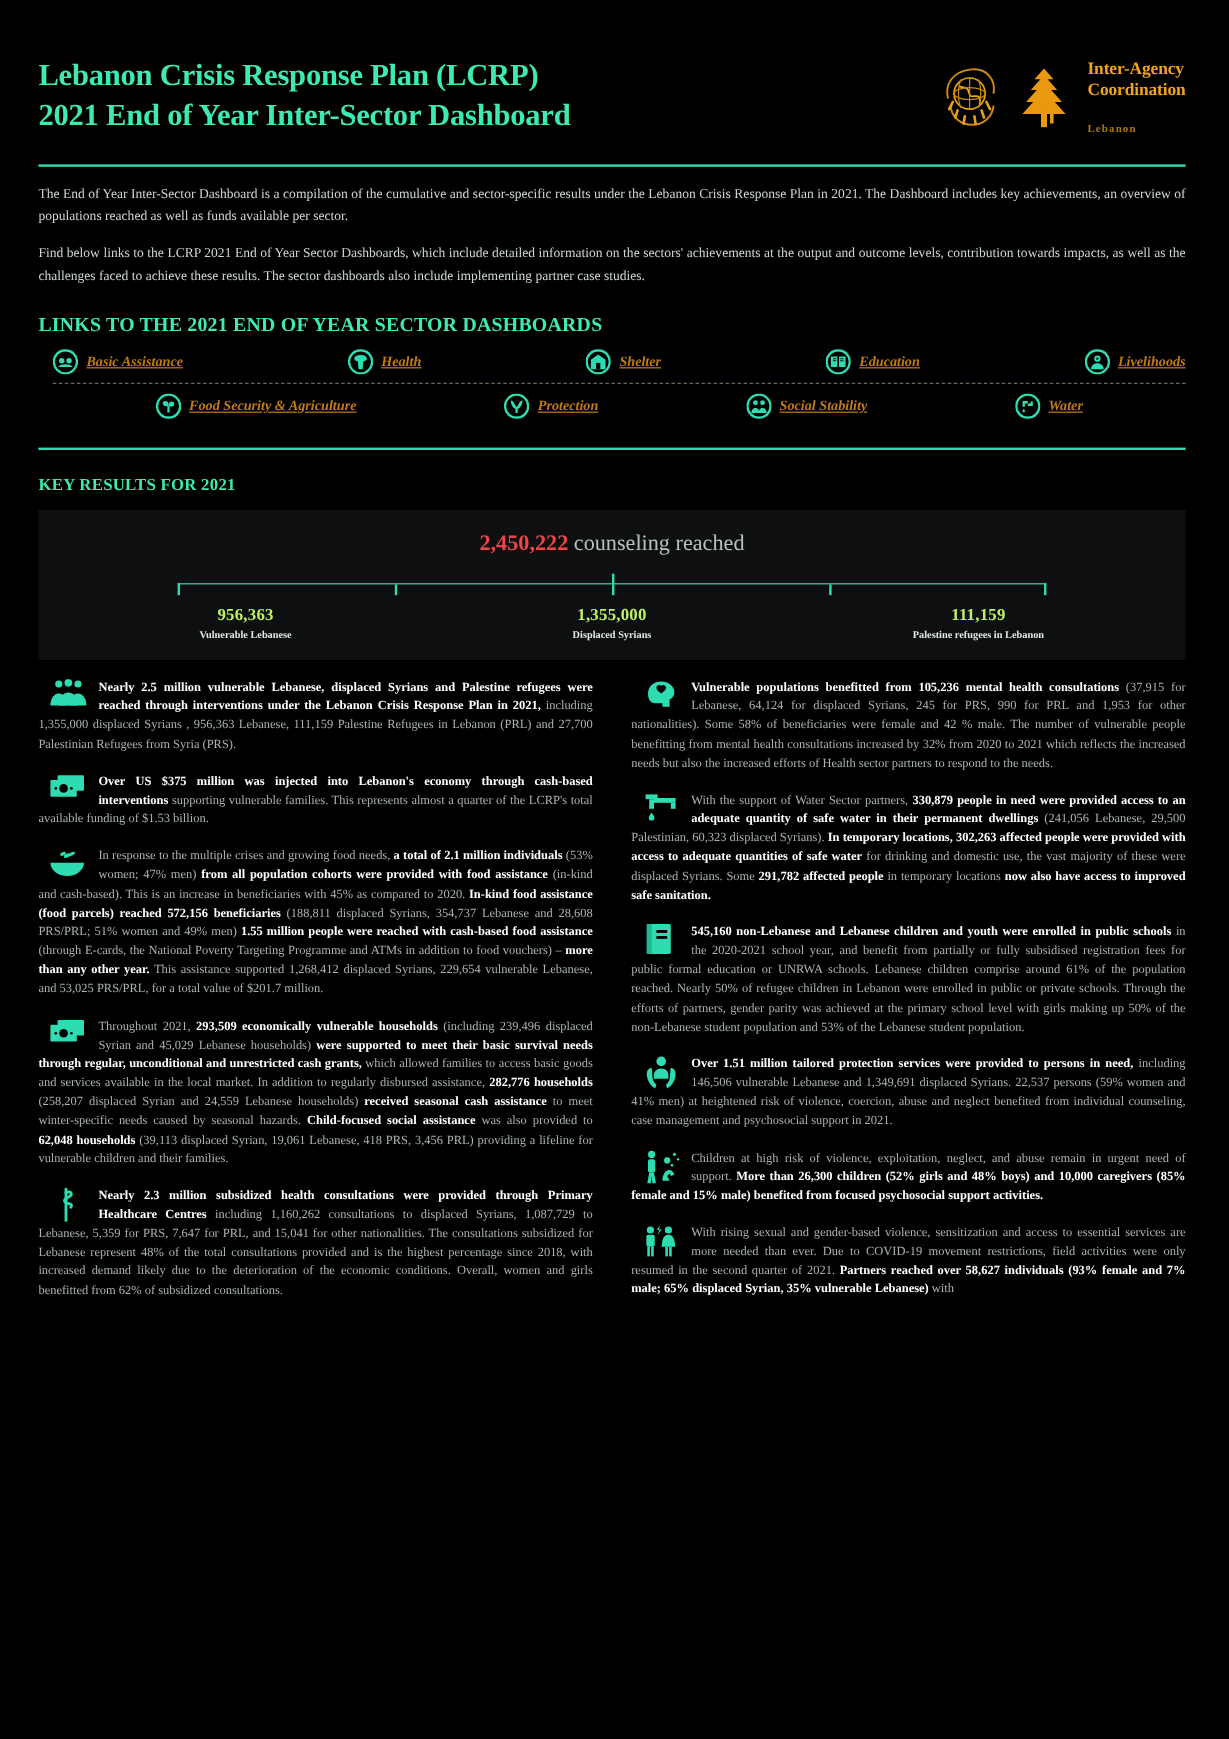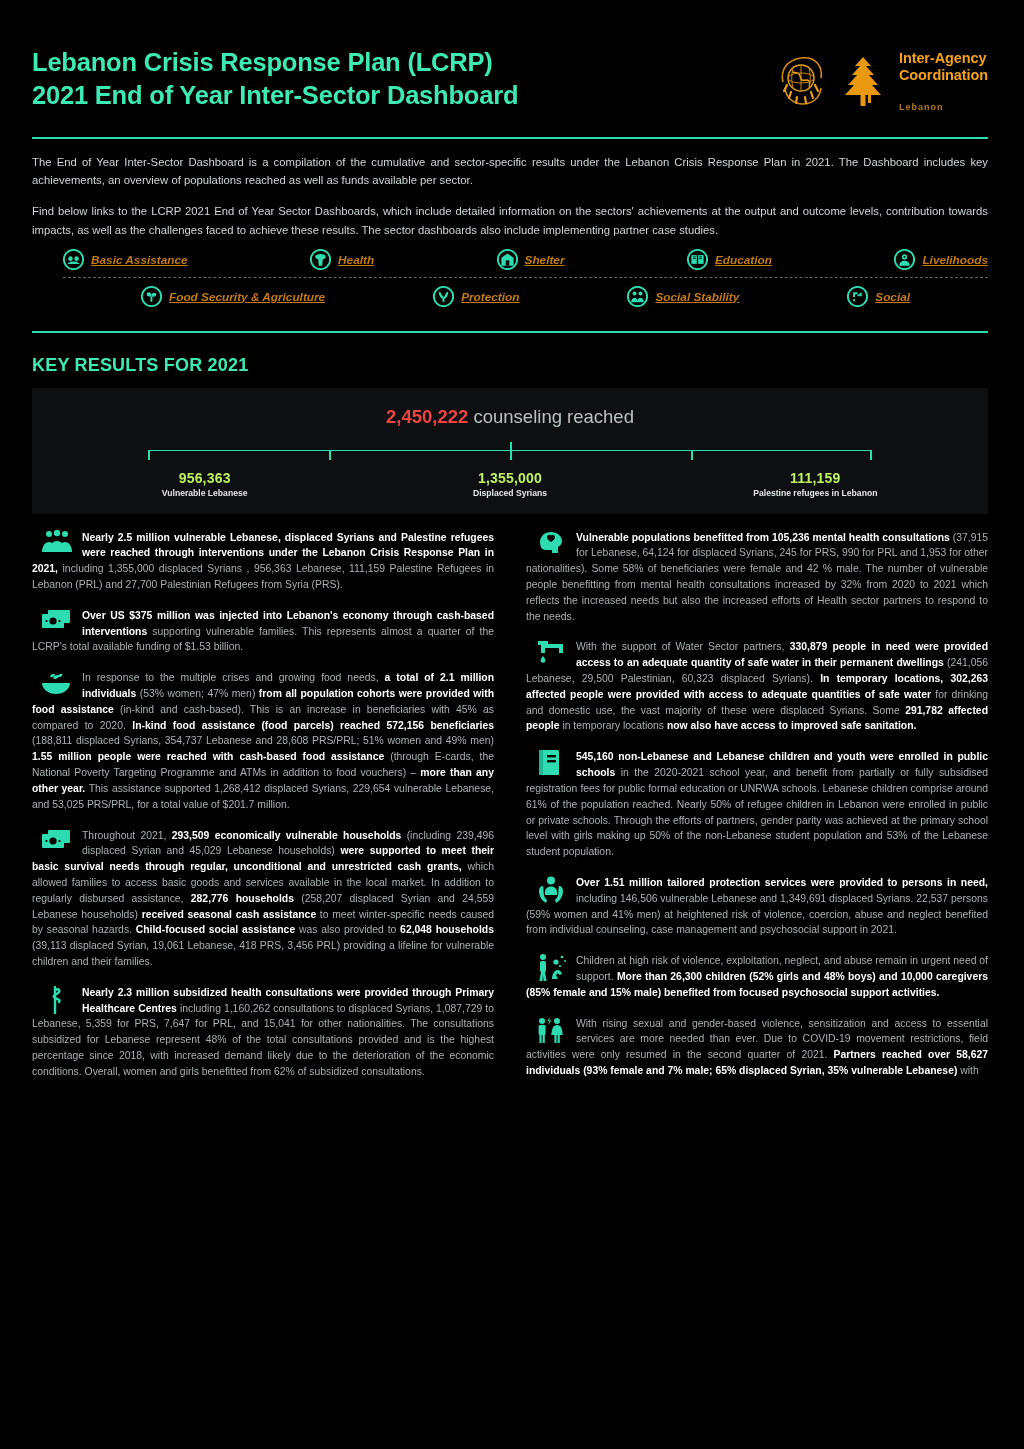--- a/index.html
+++ b/index.html
@@ -2,21 +2,21 @@
 <html><head>
 <meta charset="utf-8">
 <style>
   * { margin:0; padding:0; box-sizing:border-box; }
   html,body{
     width:1024px; height:1449px;
     background:#000; color:#ffffff;
     font-family:"Liberation Sans", sans-serif;
     overflow:hidden;
   }
-  .page{ position:relative; width:1020px; height:1449px; background:#000; }
+  .page{ position:relative; width:1020px; height:1449px; background:#000;font-family:Liberation Serif, serif; }
 
   
   .header{ display:flex; align-items:flex-start; justify-content:space-between;
            padding:46px 32px 0 32px; }
   .title{ color:#3eeab4; font-size:25.5px; font-weight:bold; line-height:1.30;
           letter-spacing:-0.2px; }
   .logo-wrap{ display:flex; align-items:center; gap:10px; padding-top:4px; }
   .logo-un, .logo-cedar{ width:52px; height:58px; display:block; }
   .logo-text{ color:#f4a11c; font-weight:bold; font-size:14.5px; line-height:1.18;
               letter-spacing:-0.1px; }
@@ -27,32 +27,32 @@
   .rule.thin{ height:1.5px; }
 
   
   .intro{ padding:14px 32px 0 32px; }
   .intro p{ color:#cfd6d6; font-size:11.3px; line-height:1.62; text-align:justify; }
   .intro p + p{ margin-top:13px; }
 
   
   .section-head{ color:#3eeab4; font-size:16.5px; font-weight:bold; letter-spacing:0.2px;
                  padding:22px 32px 0 32px; }
-  .links-zone{ padding:10px 32px 0 19px;margin-left:44px; }
+  .links-zone{ padding:10px 32px 0 44px; }
   .links-row{ display:flex; align-items:center; }
   .links-row.r1{ justify-content:space-between; }
   .links-row.r2{ justify-content:space-around; padding:0 24px; }
   .dashed{ border-top:1.5px dashed #6d6256; margin:7px 0 8px 0; }
   .link-item{ display:flex; align-items:center; gap:7px; }
   .sect-ico{ width:21px; height:21px; flex:0 0 auto; }
   .link-label{ color:#c27b16; font-size:11.8px; font-style:italic; font-weight:bold;
                text-decoration:underline; white-space:nowrap; }
 
   
-  .kr-head{ color:#3eeab4; font-size:18px; font-weight:bold; letter-spacing:0.2px;
+  .kr-head{ color:#3eeab4; font-size:14px; font-weight:bold; letter-spacing:0.2px;
             padding:22px 32px 0 32px; }
   .kr-box{ margin:12px 32px 0 32px; background:#0d0f10; padding:18px 20px 16px 20px; }
   .kr-total{ text-align:center; font-size:18.5px; }
   .kr-total b{ color:#ef4444; font-weight:bold; }
   .kr-total span{ color:#b9c1c1; }
   .bracket-wrap{ position:relative; height:22px; margin:14px 96px 0 96px; }
   .bracket{ position:absolute; left:0; right:0; top:8px; height:1.6px; background:#2ddcb0; }
   .tick{ position:absolute; width:1.6px; background:#2ddcb0; }
   .tick.up{ top:0px; height:9px; }
   .tick.down{ top:9px; height:9px; }
@@ -115,20 +115,21 @@
     </div>
   </div>
 
   <div class="rule"></div>
 
   <div class="intro">
     <p>The End of Year Inter-Sector Dashboard is a compilation of the cumulative and sector-specific results under the Lebanon Crisis Response Plan in 2021. The Dashboard includes key achievements, an overview of populations reached as well as funds available per sector.</p>
     <p>Find below links to the LCRP 2021 End of Year Sector Dashboards, which include detailed information on the sectors' achievements at the output and outcome levels, contribution towards impacts, as well as the challenges faced to achieve these results. The sector dashboards also include implementing partner case studies.</p>
   </div>
 
+  <div class="section-head">LINKS TO THE 2021 END OF YEAR SECTOR DASHBOARDS</div>
   <div class="links-zone">
     <div class="links-row r1">
 
       <div class="link-item">
         <span class="sect-ico">
           <svg viewBox="0 0 24 24" width="21" height="21">
               <circle cx="12" cy="12" r="11" fill="none" stroke="#2ddcb0" stroke-width="2.2"></circle>
               <circle cx="8.5" cy="11" r="2.6" fill="#2ddcb0"></circle>
               <circle cx="15.5" cy="11" r="2.6" fill="#2ddcb0"></circle>
               <path d="M5 17c1.5-2 4-2.6 7-2.6s5.5.6 7 2.6z" fill="#2ddcb0"></path>
@@ -222,21 +223,21 @@
       </div>
 
       <div class="link-item">
         <span class="sect-ico">
           <svg viewBox="0 0 24 24" width="21" height="21">
               <circle cx="12" cy="12" r="11" fill="none" stroke="#2ddcb0" stroke-width="2.2"></circle>
               <path d="M7 7h5v2.4h2.6V7.6h2.2v4.2h-4.8V9.4H9.2v3.2H7z" fill="#2ddcb0"></path>
               <path d="M8.1 14.4c.7.9 1.2 1.5 1.2 2.1a1.2 1.2 0 0 1-2.4 0c0-.6.5-1.2 1.2-2.1z" fill="#2ddcb0"></path>
             </svg>
         </span>
-        <span class="link-label">Social</span>
+        <span class="link-label">Water</span>
       </div>
     </div>
   </div>
 
   <div class="rule thin"></div>
 
   <div class="kr-head">KEY RESULTS FOR 2021</div>
   <div class="kr-box">
     <div class="kr-total">
       <b>2,450,222</b>

